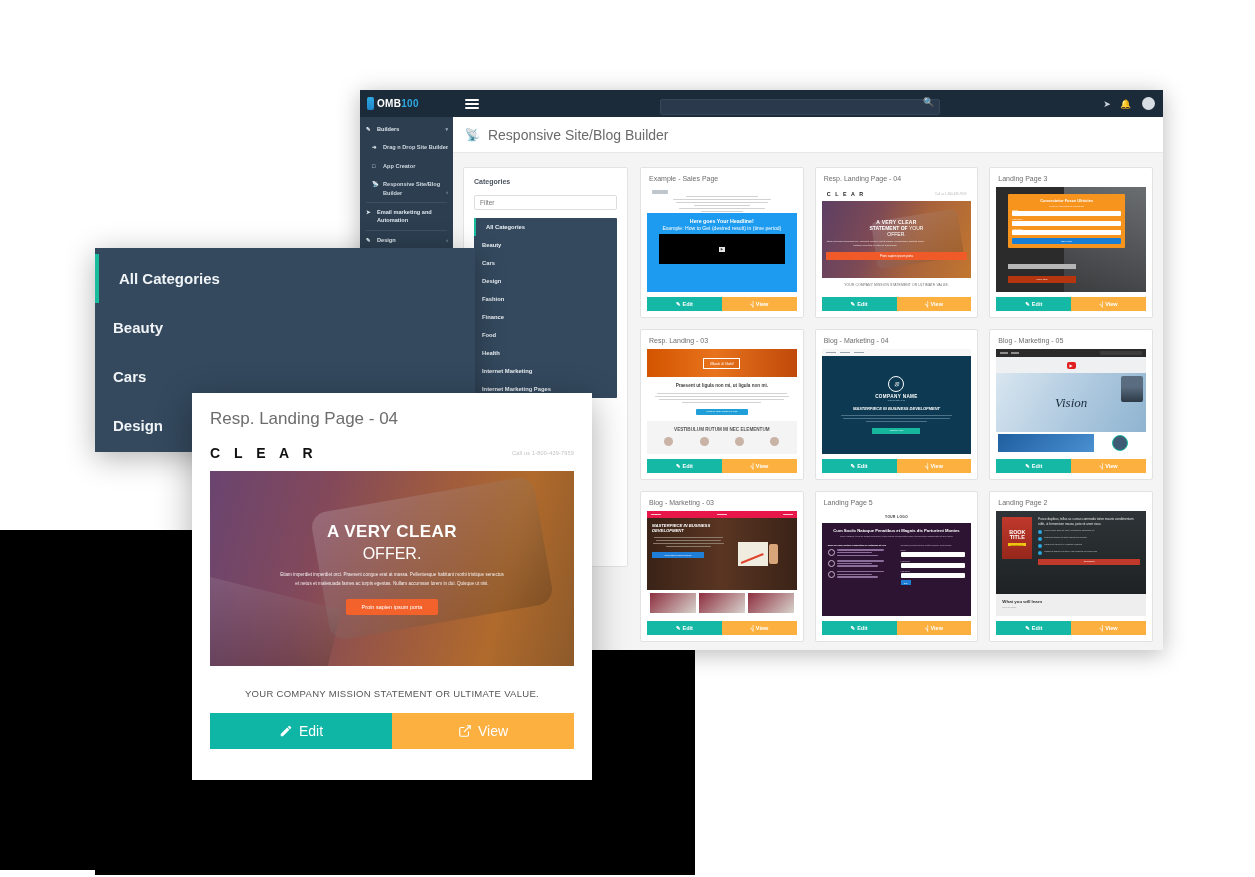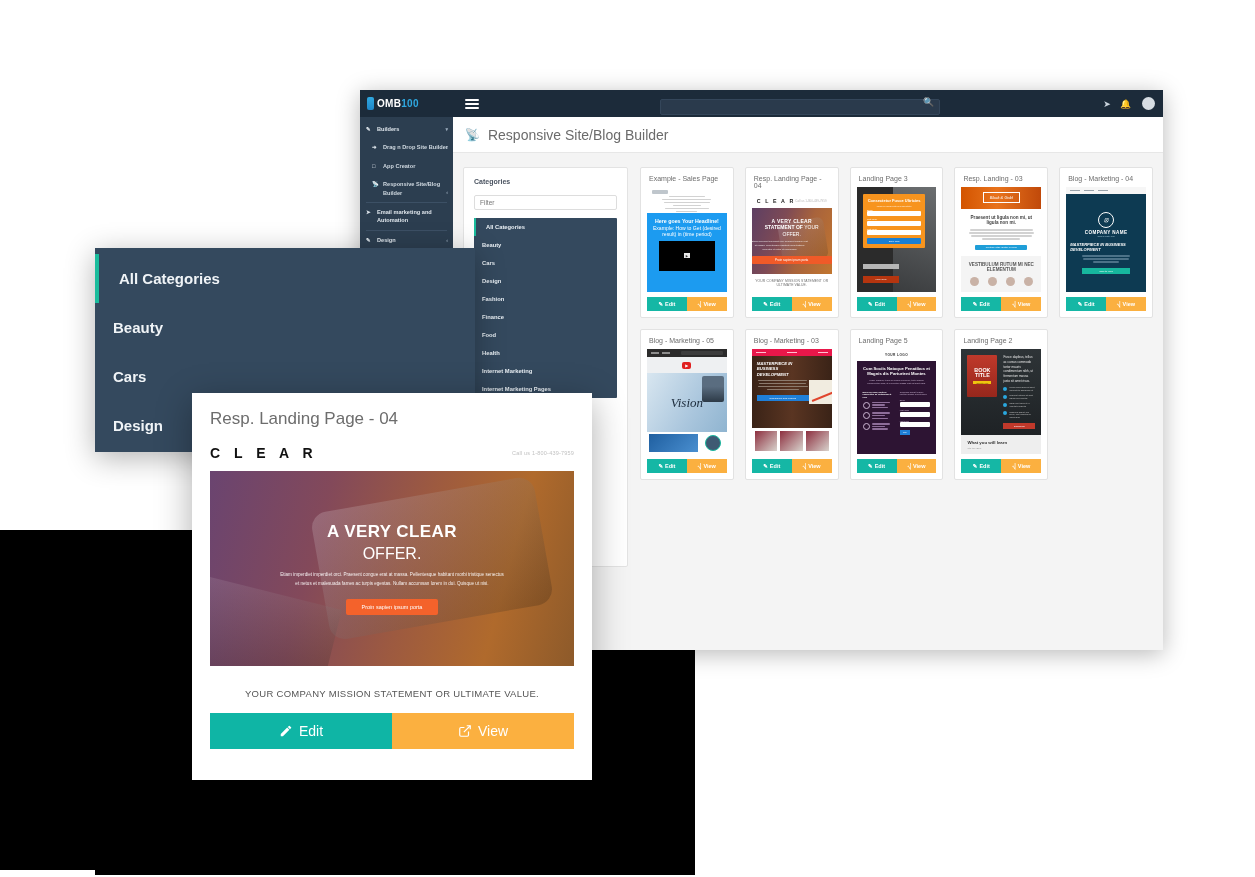--- a/index.html
+++ b/index.html
@@ -93,21 +93,21 @@
     font-family: "Liberation Sans", sans-serif;
   }
   .cat-list { margin-top: 8px; background: #34495e; border-radius: 1px; overflow: hidden; }
   .cat-item {
     font-size: 5.8px; font-weight: 700; color: #eaf0f5; padding: 6px 8px;
     position: relative; cursor: pointer;
   }
   .cat-item.active { border-left: 2px solid #1abc9c; padding-left: 10px; }
 
   
-  .grid { flex: 1; display: grid; grid-template-columns: repeat(5, 1fr); gap: 11px; align-content: start; }
+  .grid { flex: 1; display: grid; grid-template-columns: repeat(3, 1fr); gap: 11px; align-content: start; }
   .card {
     background: #fff; border: 1px solid #e2e2e2; border-radius: 2px;
     overflow: hidden; display: flex; flex-direction: column; height: 151px;
   }
   .card-title { font-size: 7px; color: #6d6d6d; padding: 7px 8px 5px 8px; }
   .card-thumb { flex: 1; margin: 0 6px; overflow: hidden; position: relative; background: #fff; }
   .card-actions { display: flex; height: 14px; margin: 5px 6px 6px 6px; }
   .btn-edit, .btn-view {
     flex: 1; display: flex; align-items: center; justify-content: center;
     font-size: 5.5px; color: #fff; gap: 2px; cursor: pointer; font-weight: 600;

